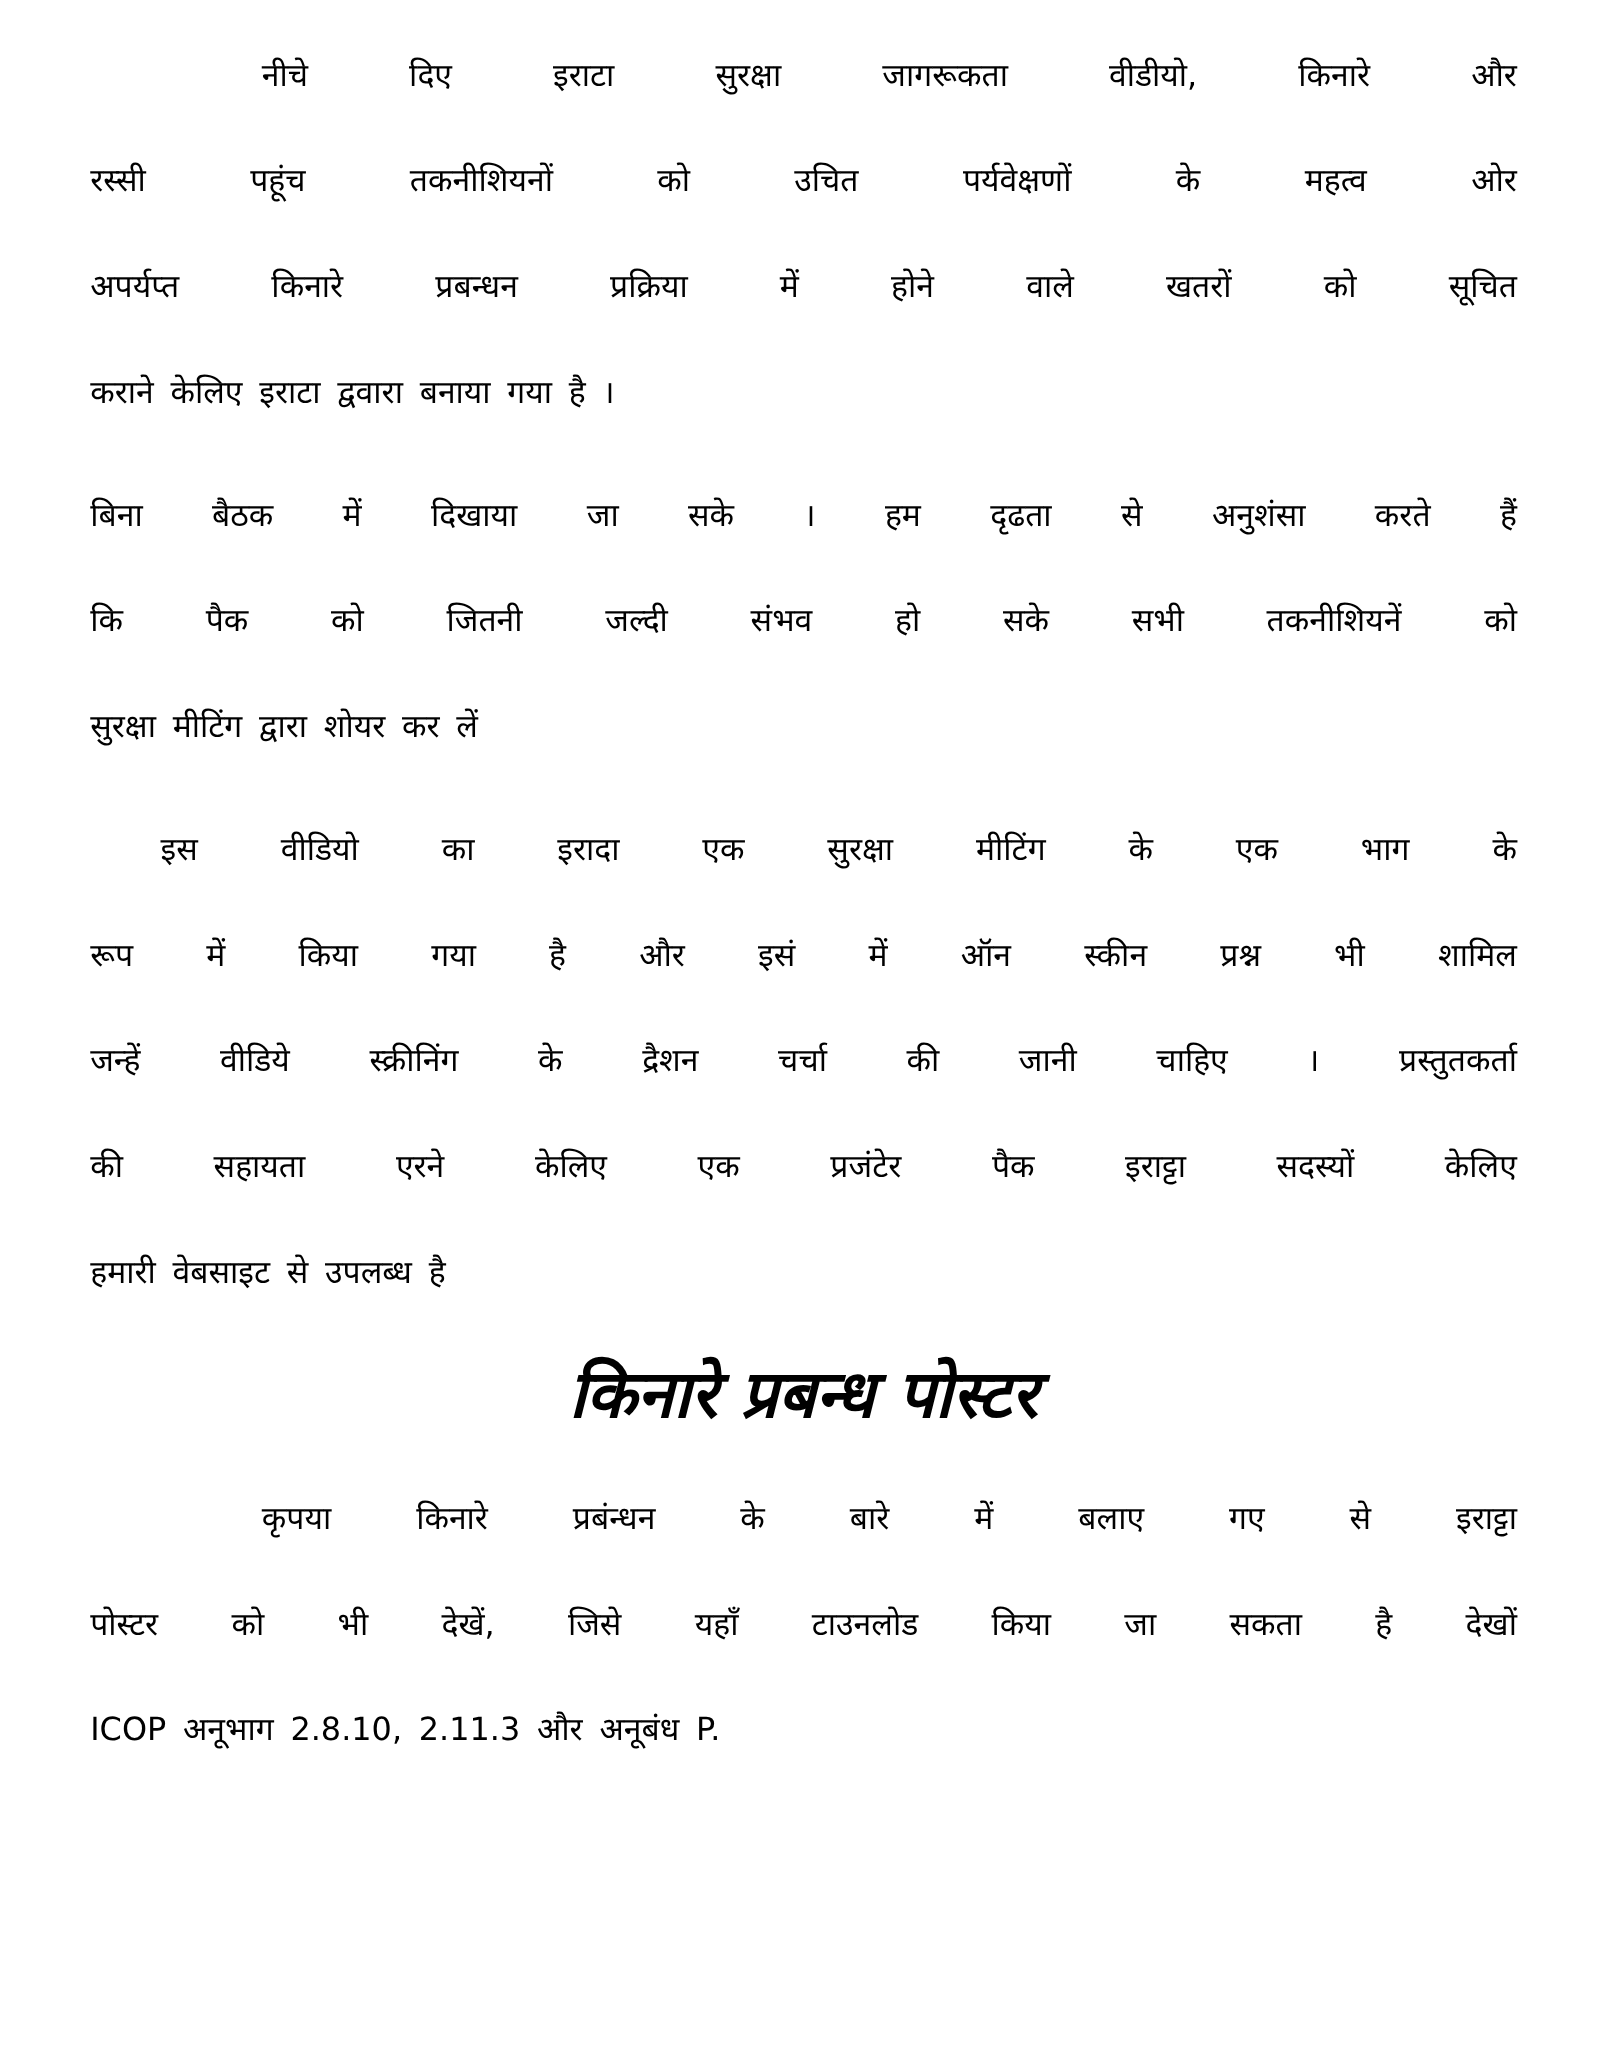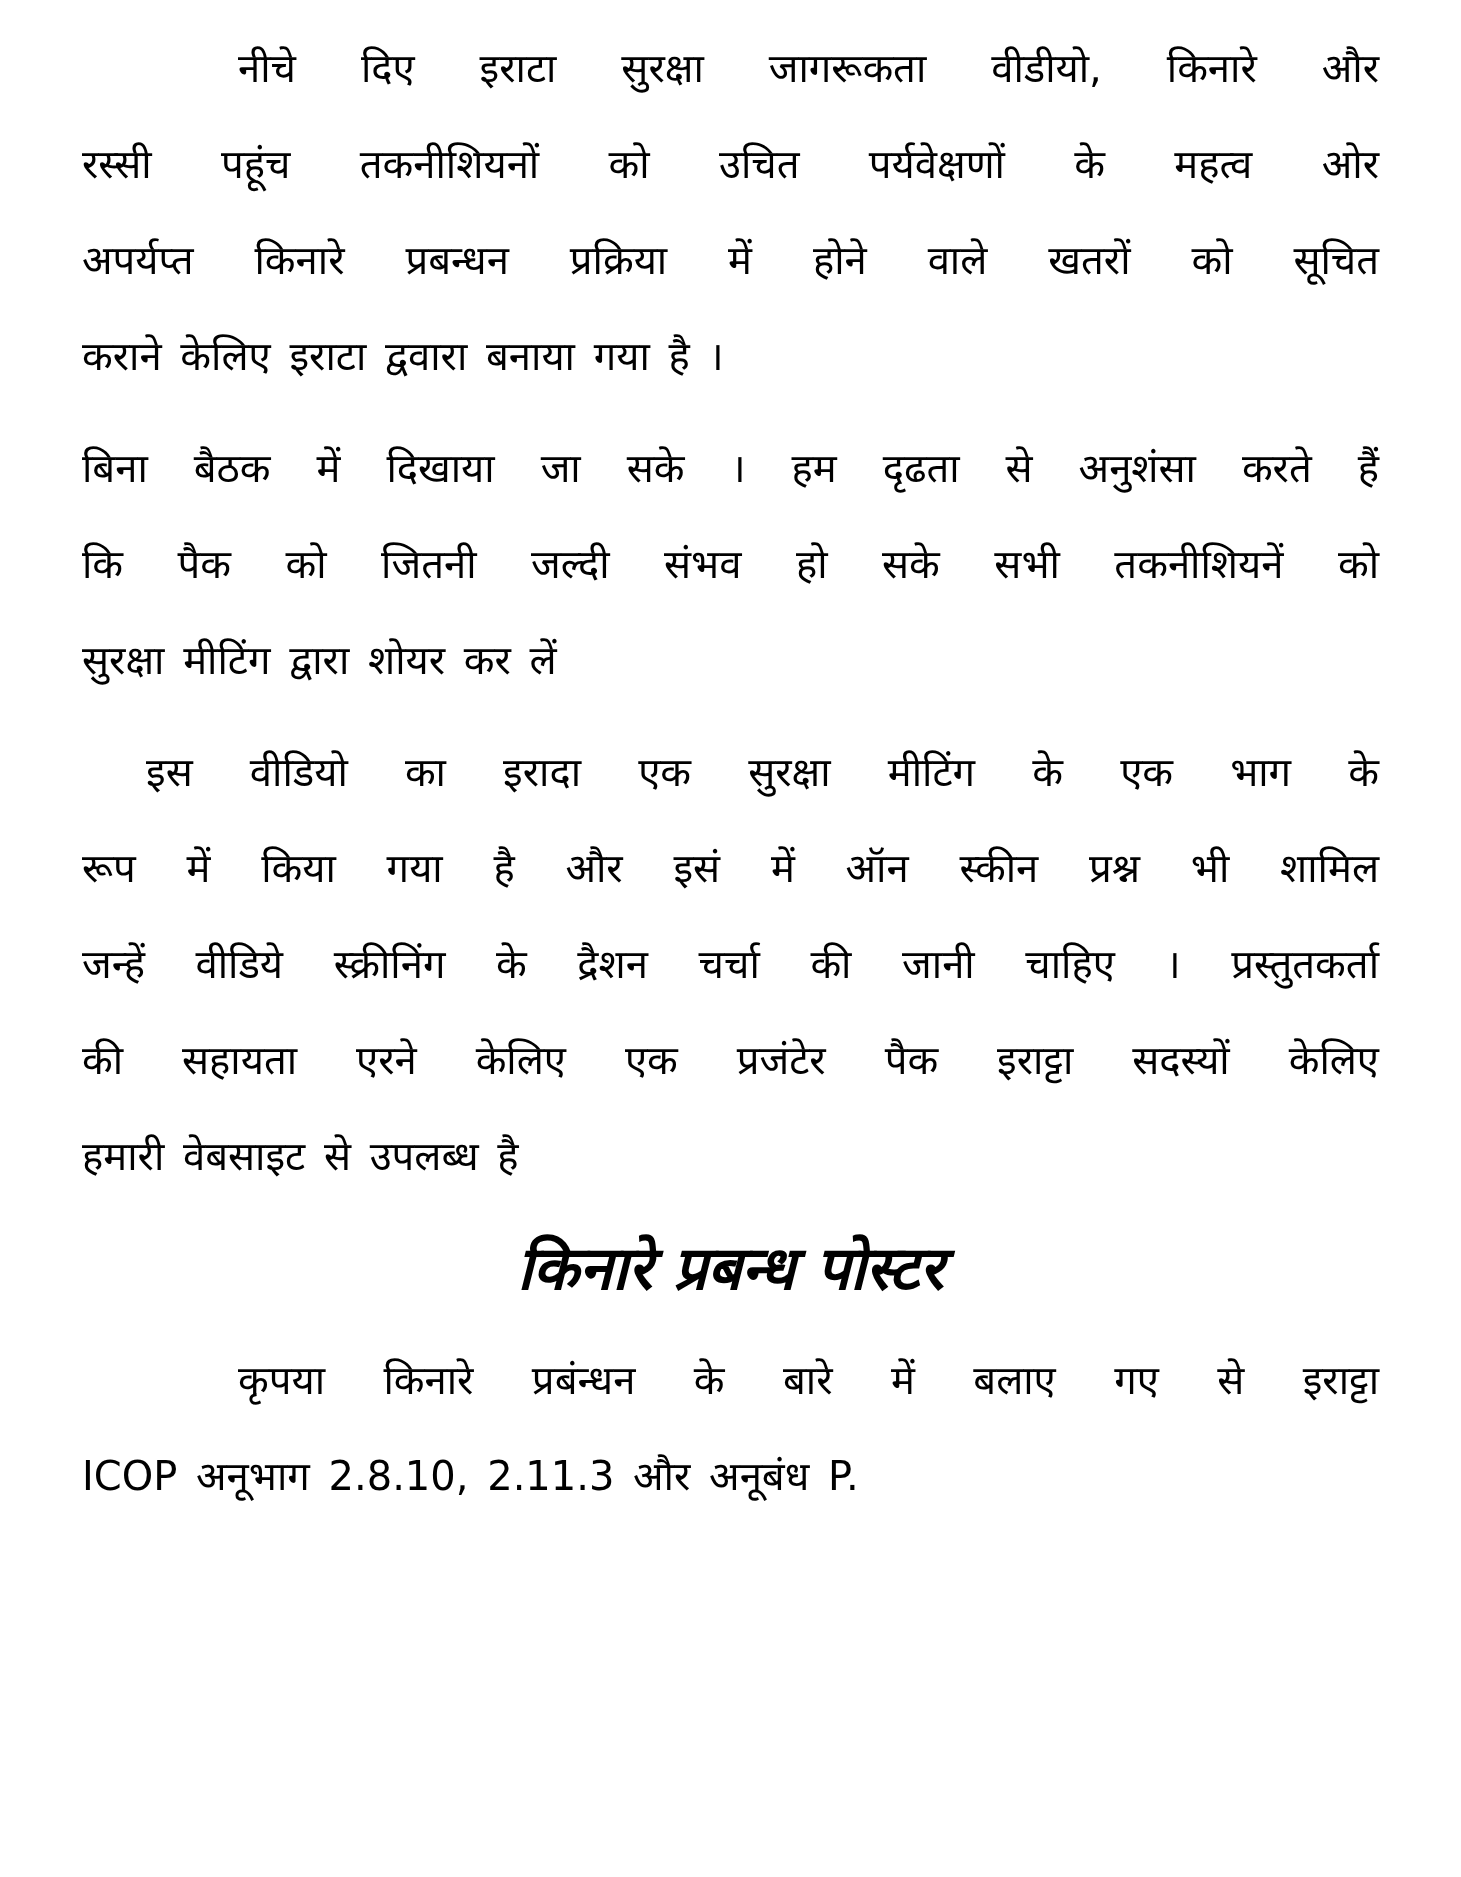--- a/index.html
+++ b/index.html
@@ -15,21 +15,21 @@
     background: #ffffff;
     color: #000000;
     padding: 20px 82px 0 82px;
     overflow: hidden;
     font-family: "DejaVu Sans", "Liberation Sans", sans-serif;
   }
   .paragraph {
     margin: 0 0 16px 0;
   }
   .line {
-    font-size: 40px;
+    font-size: 29px;
     line-height: 96px;
     color: #000000;
     text-align: justify;
     text-align-last: justify;
     word-spacing: 6px;
   }
   .line.last {
     text-align: center;
     text-align-last: left;
   }
@@ -68,16 +68,17 @@
       <div class="paragraph">
         <div class="line indent-small">इस वीडियो का इरादा एक सुरक्षा मीटिंग के एक भाग के</div>
         <div class="line">रूप में किया गया है और इसं में ऑन स्कीन प्रश्न भी शामिल</div>
         <div class="line">जन्हें वीडिये स्क्रीनिंग के द्रैशन चर्चा की जानी चाहिए । प्रस्तुतकर्ता</div>
         <div class="line">की सहायता एरने केलिए एक प्रजंटेर पैक इराट्टा सदस्यों केलिए</div>
         <div class="line last">हमारी वेबसाइट से उपलब्ध है</div>
       </div>
       <div class="heading">किनारे प्रबन्ध पोस्टर</div>
       <div class="paragraph">
         <div class="line indent-large">कृपया किनारे प्रबंन्धन के बारे में बलाए गए से इराट्टा</div>
+        <div class="line">पोस्टर को भी देखें, जिसे यहॉं टाउनलोड किया जा सकता है देखों</div>
         <div class="line last">ICOP अनूभाग 2.8.10, 2.11.3 और अनूबंध P.</div>
       </div>
     </div>
 </div>
 
 </body></html>

